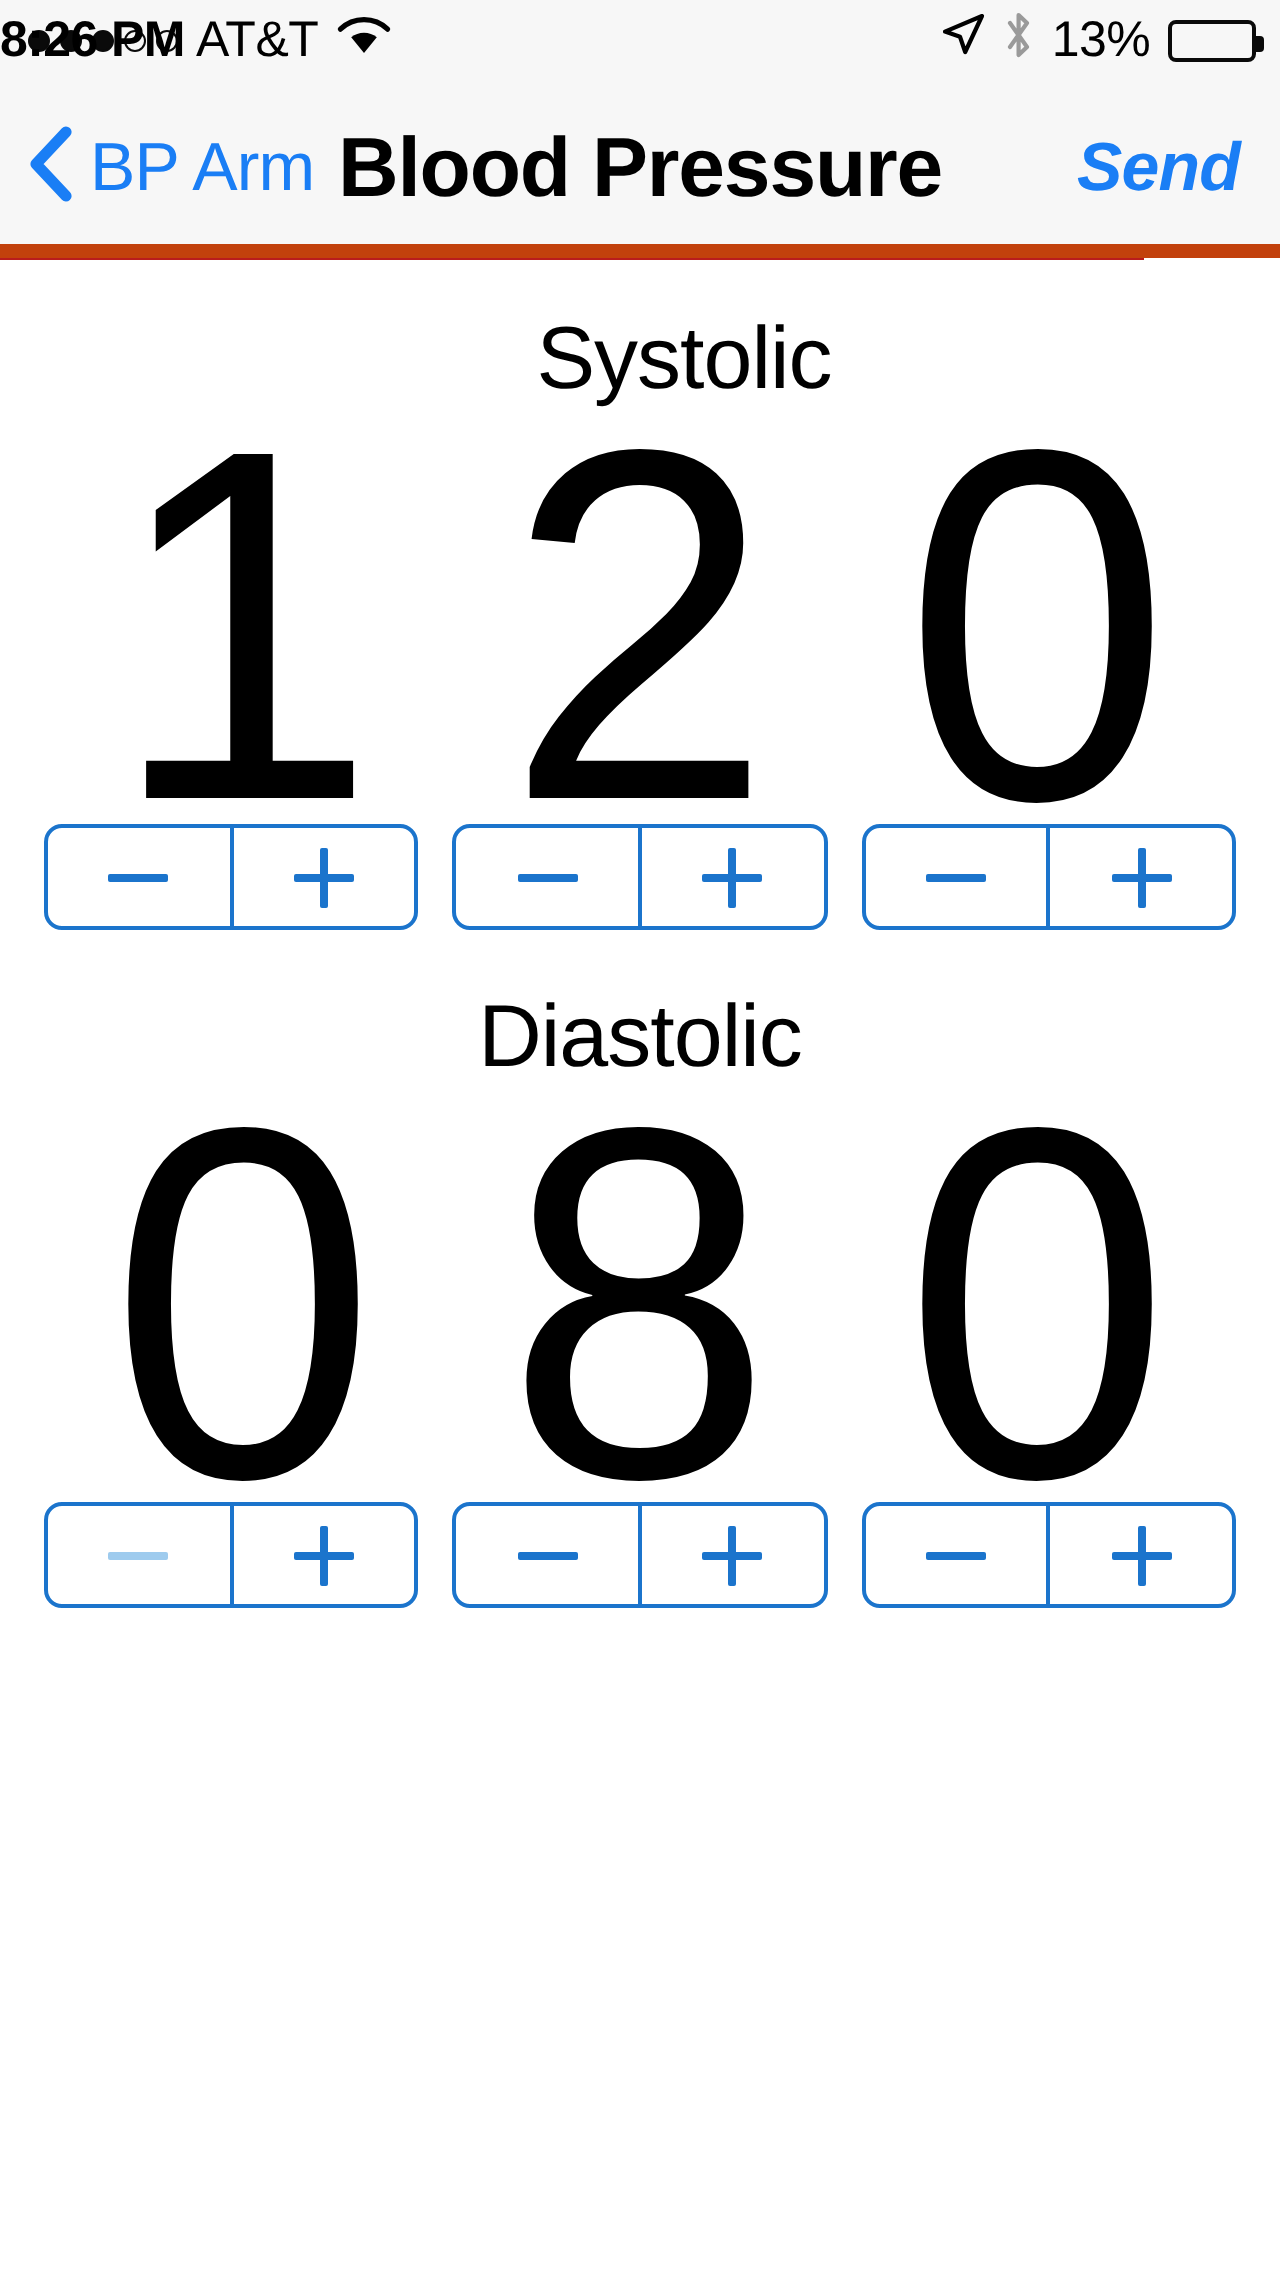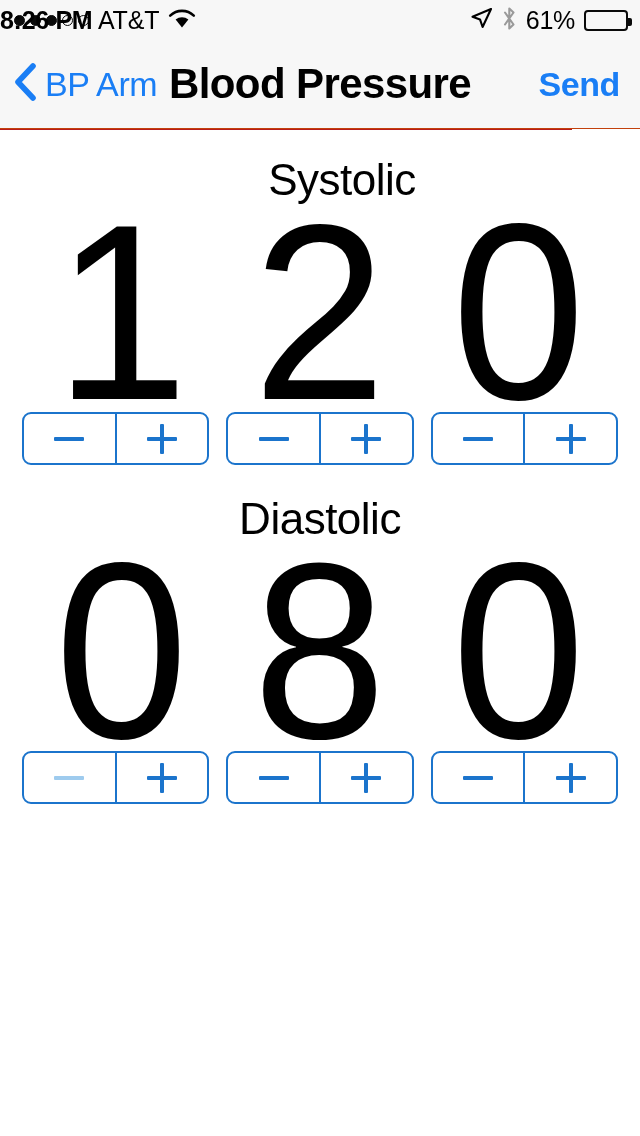--- a/index.html
+++ b/index.html
@@ -83,21 +83,21 @@
   .battery-fill {
     height: 100%; background: #0a0a0a; border-radius: 1px;
   }
 
   
   .nav-bar {
     position: absolute;
     top: 40px; left: 0;
     width: 640px; height: 89px;
     background: #f7f7f7;
-    border-bottom: 1px solid #c2410c;
+    border-bottom: 7px solid #c2410c;
   }
   .nav-back {
     position: absolute;
     left: 14px; top: 0; height: 88px;
     display: flex; align-items: center; gap: 9px;
     cursor: pointer;
   }
   .chev { display: block; }
   .nav-back-label {
     font-size: 34px; color: #1a7ef5; line-height: 1;
@@ -108,21 +108,21 @@
     left: 0; right: 0; top: 0; height: 88px;
     display: flex; align-items: center; justify-content: center;
     font-size: 42px; font-weight: bold; color: #000;
     letter-spacing: -0.6px;
   }
   .nav-send {
     position: absolute;
     right: 20px; top: 0; height: 88px;
     display: flex; align-items: center;
     font-size: 34px; font-weight: bold; color: #1a7ef5;
-    letter-spacing: -0.4px; cursor: pointer;
+    letter-spacing: -0.4px; cursor: pointer; font-style: italic;
   }
 
   
   .content {
     position: absolute;
     top: 130px; left: 0;
     width: 640px; height: 1006px;
     background: #ffffff;
   }
 
@@ -249,21 +249,21 @@
       <span>
         <svg width="23" height="23" viewBox="0 0 23 23">
           <path d="M21 2 L2.5 9.8 L10 12.4 L12.6 20 Z" fill="none" stroke="#000" stroke-width="2.1" stroke-linejoin="round"></path>
         </svg>
       </span>
       <span>
         <svg width="15" height="25" viewBox="0 0 15 25">
           <path d="M3 6.5 L11.5 18.5 L7.3 22.5 L7.3 2.5 L11.5 6.5 L3 18.5" fill="none" stroke="#9a9a9a" stroke-width="2.1" stroke-linejoin="round" stroke-linecap="round"></path>
         </svg>
       </span>
-      <span class="battery-pct">61%</span>
+      <span class="battery-pct">13%</span>
       <span class="battery">
         <span class="battery-fill" id="battery-fill" style="width: 74%;"></span>
       </span>
     </div>
   </div>
 
   <div class="nav-bar">
     <div class="nav-back">
       <span class="chev">
         <svg width="22" height="38" viewBox="0 0 22 38">

